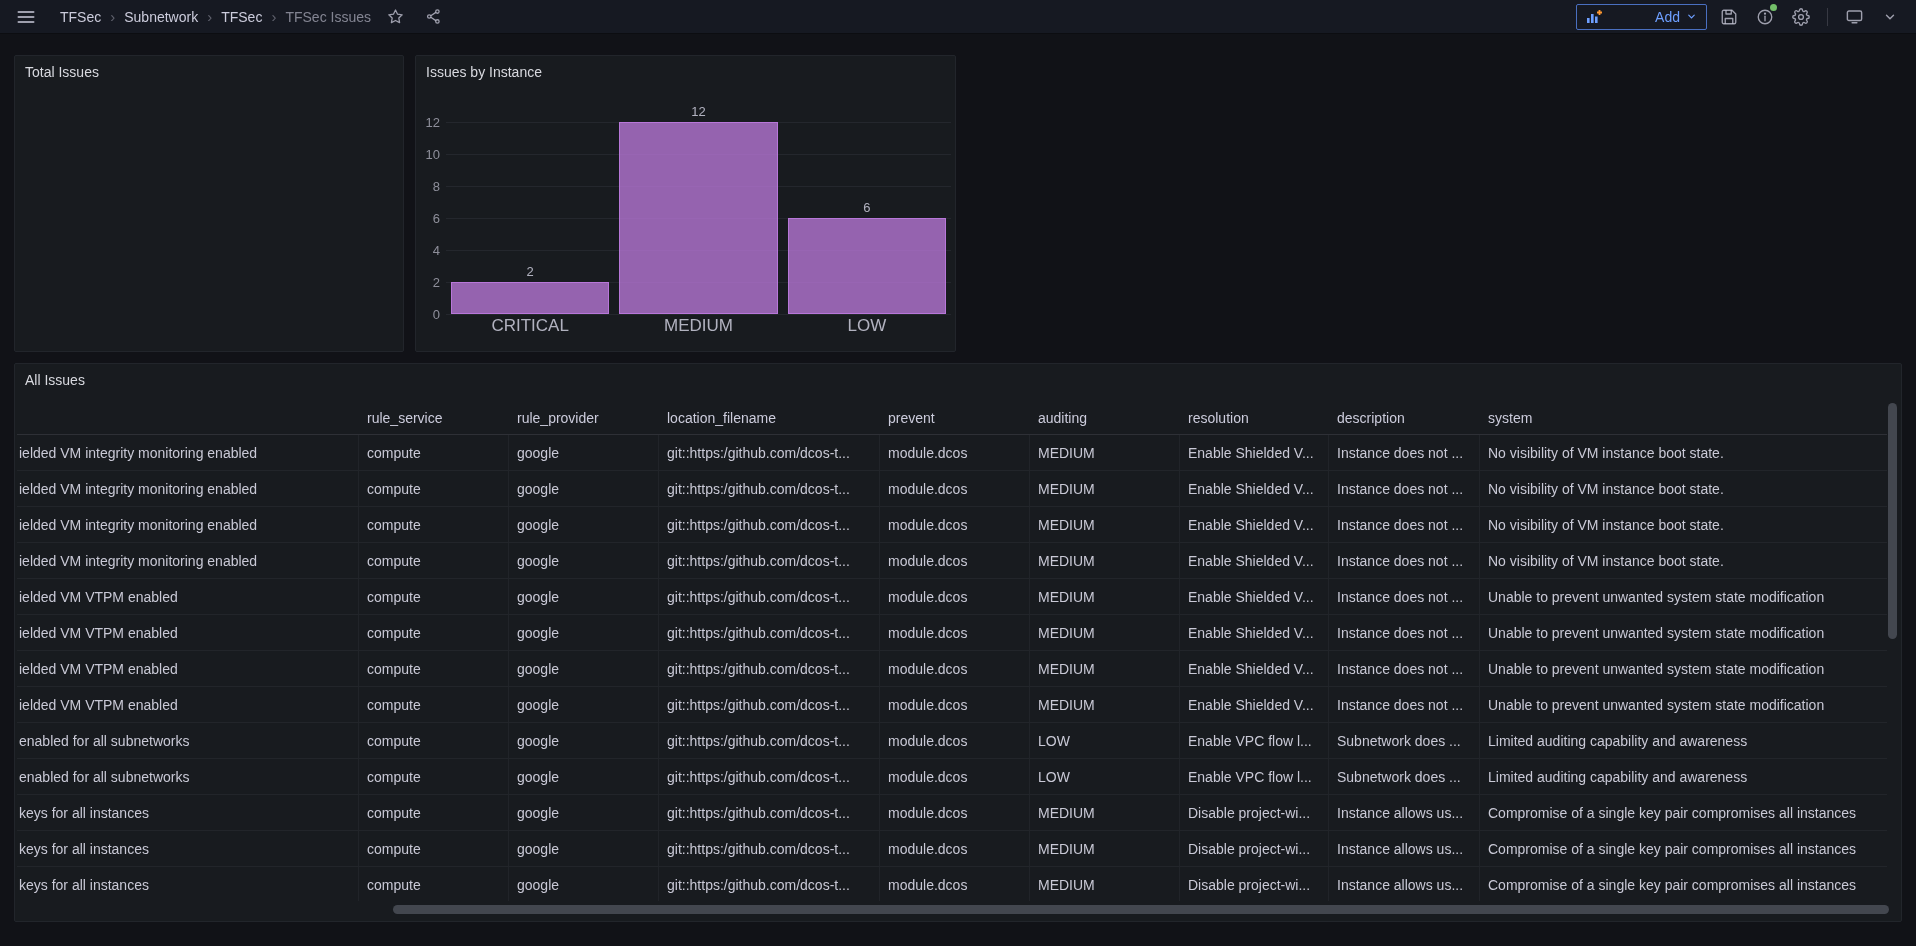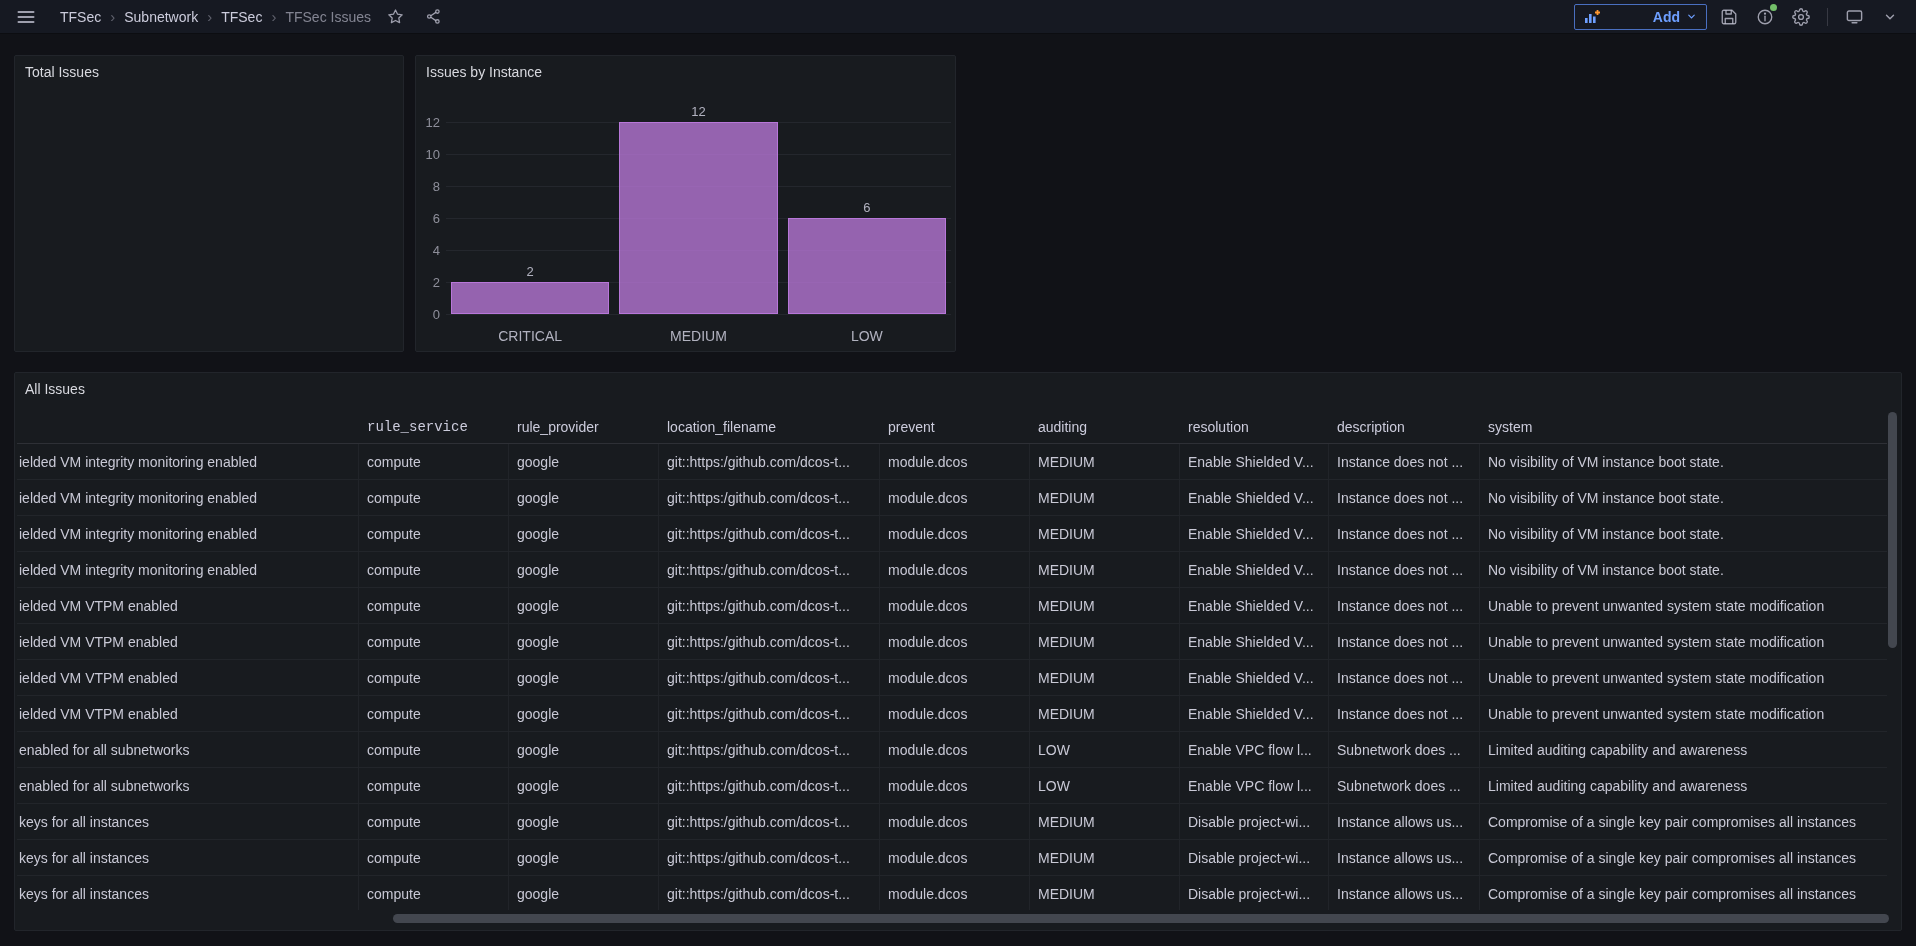--- a/index.html
+++ b/index.html
@@ -19,21 +19,21 @@
   .crumbs { display:flex; align-items:center; gap:8px; margin-left:10px; font-size:14px; white-space:nowrap; }
   .crumb { color:#ccccdc; cursor:pointer; }
   .crumb.current { color:rgba(204,204,220,.6); cursor:default; }
   .crumb-sep { color:rgba(204,204,220,.4); font-size:15px; padding:0 1px; }
   .tb-right { margin-left:auto; display:flex; align-items:center; gap:8px; }
   .add-btn {
     display:flex; align-items:center; gap:6px; height:26px; padding:0 9px;
     border:1px solid #4a6fc0; border-radius:2px; color:#6e9fff; font-size:14px;
     background:transparent; cursor:pointer;
   }
-  .add-btn .lbl { font-weight:700;margin-left:47px; }
+  .add-btn .lbl { font-weight:400;margin-left:47px; }
   .divider-v { width:1px; height:18px; background:rgba(204,204,220,.18); margin:0 4px; }
   .info-wrap { position:relative; }
   .green-dot { position:absolute; top:1px; right:2px; width:7px; height:7px; border-radius:50%; background:#73bf69; }
 
   
   .panel { position:absolute; background:#181b1f; border:1px solid #22252b; border-radius:2px; }
   .panel-title { position:absolute; top:8px; left:10px; font-size:14px; font-weight:500; color:#d8d9df; cursor:pointer; white-space:nowrap; }
 
   #panel-total { left:14px; top:55px; width:390px; height:297px; }
   .stat-value {
@@ -41,24 +41,24 @@
     display:flex; align-items:center; justify-content:center;
     font-size:205px; letter-spacing:-9px; line-height:1; font-weight:400; color:#b877d9;
   }
 
   #panel-chart { left:415px; top:55px; width:541px; height:297px; }
   .plot { position:absolute; left:30px; top:66px; width:505px; height:192px; }
   .gridline { position:absolute; left:0; right:0; height:1px; background:#24272d; }
   .ytick { position:absolute; width:24px; text-align:right; font-size:13px; color:rgba(204,204,220,.65); transform:translateY(-50%); }
   .bar { position:absolute; bottom:0; background:rgba(184,119,217,.78); border:1px solid #b877d9; }
   .bar-value { position:absolute; transform:translate(-50%,0); font-size:13px; color:rgba(204,204,220,.85); }
-  .xlabel { position:absolute; top:206px; transform:translateX(-50%); font-size:14px; color:rgba(204,204,220,.85); white-space:nowrap; }
+  .xlabel { position:absolute; top:194px; transform:translateX(-50%); font-size:17px; color:rgba(204,204,220,.85); white-space:nowrap; }
 
   
-  #panel-table { left:14px; top:363px; width:1888px; height:559px;margin-top:9px; }
+  #panel-table { left:14px; top:363px; width:1888px; height:559px; }
   .tablewrap { position:absolute; top:38px; left:2px; width:1870px; bottom:20px; overflow:hidden; }
   .thead { display:flex; height:33px; align-items:center; border-bottom:1px solid rgba(204,204,220,.12); }
   .th { font-size:14px; font-weight:500; color:#ccccdc; padding-left:8px; white-space:nowrap; overflow:hidden; flex:0 0 auto; cursor:pointer; }
   .tr { display:flex; height:36px; align-items:center; border-bottom:1px solid rgba(204,204,220,.06); }
   .td { font-size:14px; color:#c9c9d6; padding-left:8px; white-space:nowrap; overflow:hidden; flex:0 0 auto; height:100%; display:flex; align-items:center; border-right:1px solid rgba(204,204,220,.055); }
   .td.first { padding-left:2px; border-left:none; }
   .td.last { border-right:none; }
 
   .vscroll { position:absolute; right:4px; top:39px; width:9px; height:236px; background:#43474f; border-radius:5px; cursor:pointer; }
   .hscroll { position:absolute; left:378px; width:1496px; bottom:7px; height:9px; background:#43474f; border-radius:5px; cursor:pointer; }
@@ -176,21 +176,21 @@
         <div class="bar-value" style="left: 420.833px; top: 78px;">6</div>
         <div class="xlabel" style="left: 420.833px;">LOW</div>
       </div>
   </div>
 
   <div class="panel" id="panel-table">
     <div class="panel-title">All Issues</div>
     <div class="tablewrap">
       <div class="thead" id="thead">
           <div class="th" style="width: 342px;"></div>
-          <div class="th" style="width: 150px; font-family: Liberation Mono, monospace;">rule_service</div>
+          <div class="th" style="width: 150px;">rule_service</div>
           <div class="th" style="width: 150px;">rule_provider</div>
           <div class="th" style="width: 221px;">location_filename</div>
           <div class="th" style="width: 150px;">prevent</div>
           <div class="th" style="width: 150px;">auditing</div>
           <div class="th" style="width: 149px;">resolution</div>
           <div class="th" style="width: 151px;">description</div>
           <div class="th" style="width: 407px;">system</div>
         </div>
       <div id="tbody">
           <div class="tr">

